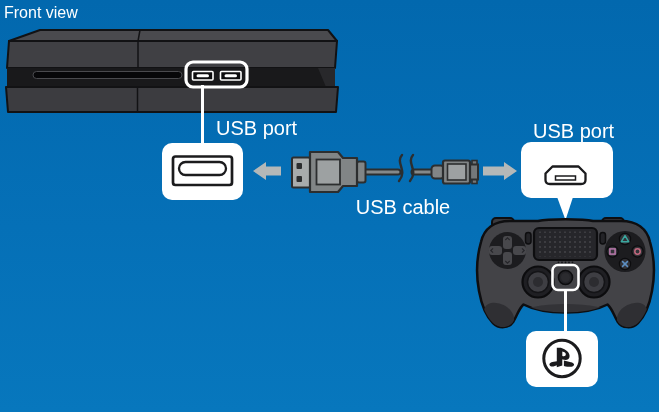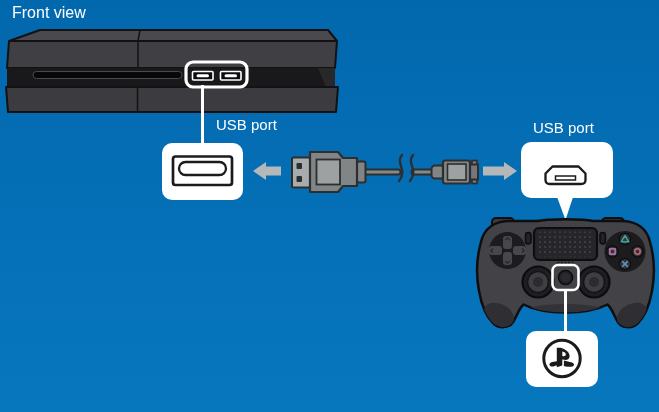--- a/index.html
+++ b/index.html
@@ -6,25 +6,25 @@
   .stage{
     position:relative;
     width:659px;height:412px;
     overflow:hidden;
     background:linear-gradient(180deg,#0268ae 0%,#0570b7 55%,#0777bd 100%);
     font-family:"Liberation Sans",sans-serif;
   }
   .label{
     position:absolute;
     color:#ffffff;
-    font-size:15px;
+    font-size:20px;
     line-height:1.1;
     white-space:nowrap;
   }
-  .label.front-view{left:4px;top:4px;font-size:16px;margin-left:8px;}
+  .label.front-view{left:4px;top:4px;font-size:16px;}
   .label.usb-port-left{left:216px;top:117px;}
   .label.usb-cable{left:403px;top:196px;transform:translateX(-50%);}
   .label.usb-port-right{left:533px;top:120px;}
   .label.ps-button{left:562px;top:392px;transform:translateX(-50%);}
   .callout-line{position:absolute;width:2.6px;background:#ffffff;}
   .line-console{left:201px;top:85px;height:59px;}
   .line-ps{left:564px;top:289px;height:43px;}
   .box{position:absolute;background:#ffffff;border-radius:10px;}
   .left-box{left:162px;top:143px;width:81px;height:57px;}
   .ps-box{left:526px;top:331px;width:72px;height:56px;}
@@ -99,20 +99,21 @@
 
     <g>
       <rect x="146.5" y="17.5" width="12.5" height="13" rx="3.5" fill="#818586" stroke="#2c2e2f" stroke-width="2"></rect>
       <rect x="187" y="12.5" width="5" height="6" fill="#74787a" stroke="#2c2e2f" stroke-width="1.6"></rect>
       <rect x="187" y="29.5" width="5" height="6" fill="#74787a" stroke="#2c2e2f" stroke-width="1.6"></rect>
       <rect x="185" y="16.5" width="8" height="15" fill="#74787a" stroke="#2c2e2f" stroke-width="2"></rect>
       <rect x="158" y="12.5" width="27" height="23" rx="2" fill="#818586" stroke="#2c2e2f" stroke-width="2.2"></rect>
       <rect x="162.5" y="16" width="18.5" height="16" fill="#9da1a2" stroke="#2c2e2f" stroke-width="1.6"></rect>
     </g>
   </svg>
+  <div class="label usb-cable">USB cable</div>
 
   <svg class="abs" style="left:483px;top:162px;" width="34" height="18" viewBox="0 0 34 18">
     <polygon points="0,4.5 21,4.5 21,0 34,9 21,18 21,13.5 0,13.5" fill="#b4b8b8"></polygon>
   </svg>
 
   <div class="label usb-port-right">USB port</div>
   <svg class="abs" style="left:519px;top:140px;" width="96" height="84" viewBox="0 0 96 84">
     <polygon points="37,54 55,54 46.5,80" fill="#ffffff"></polygon>
     <rect x="2" y="2" width="92" height="56" rx="10" fill="#ffffff"></rect>
     <g>

